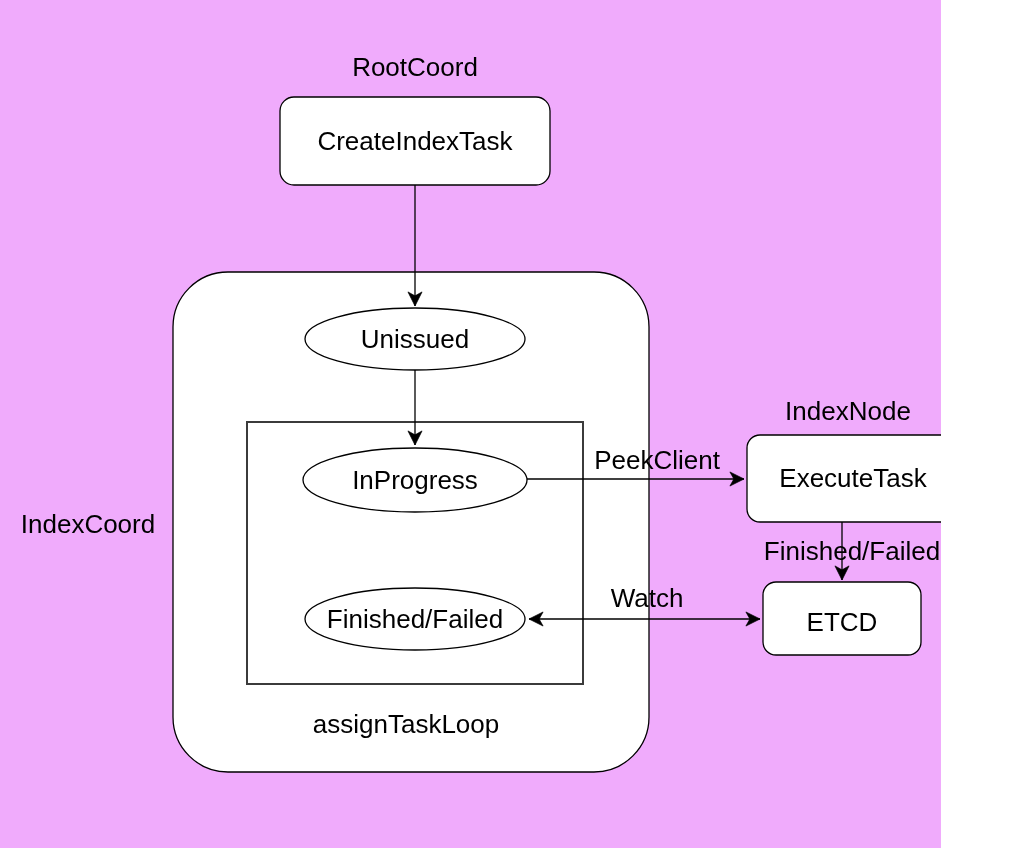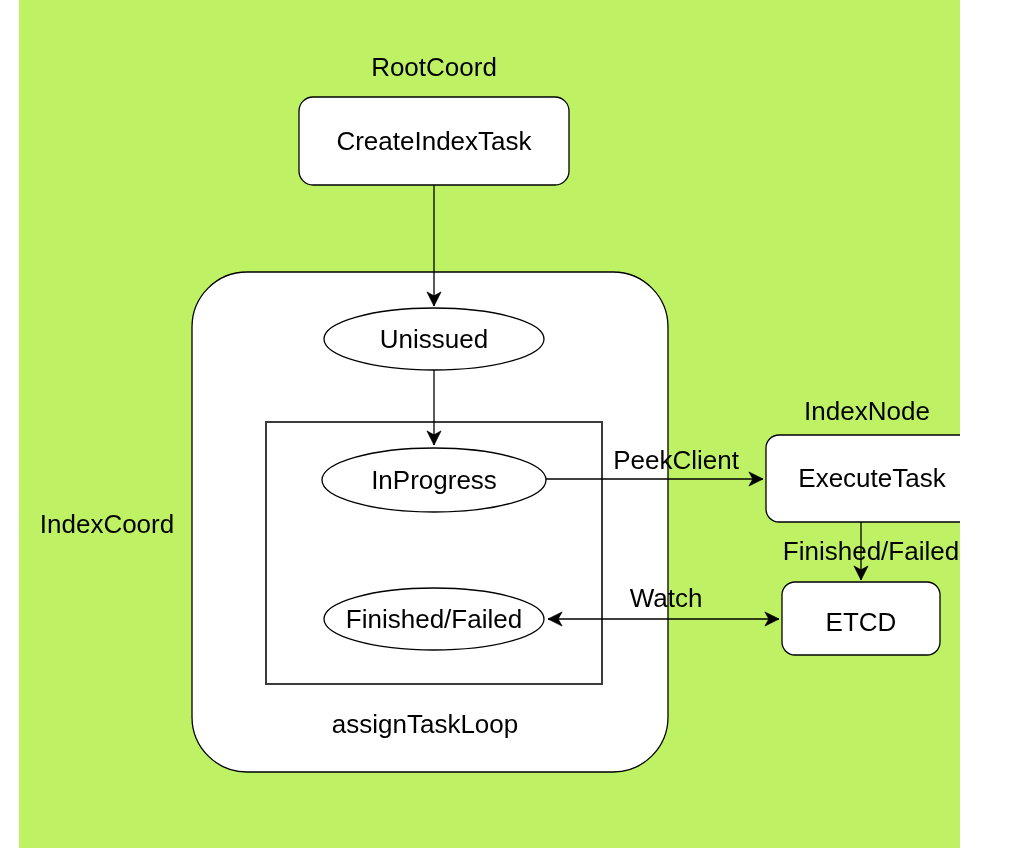--- a/index.html
+++ b/index.html
@@ -4,24 +4,23 @@
 <style>
   html, body {
     margin: 0;
     padding: 0;
     background: #ffffff;
   }
   .canvas {
     position: relative;
     width: 941px;
     height: 848px;
-    background: #bef264;
+    background: #f0abfc;
     font-family: "Liberation Sans", sans-serif;
     overflow: hidden;
-    margin-left: 19px;
   }
   svg text {
     font-family: "Liberation Sans", sans-serif;
     font-size: 26px;
     fill: #000000;
   }
   svg .shape {
     fill: #ffffff;
     stroke: #000000;
     stroke-width: 1.3;

